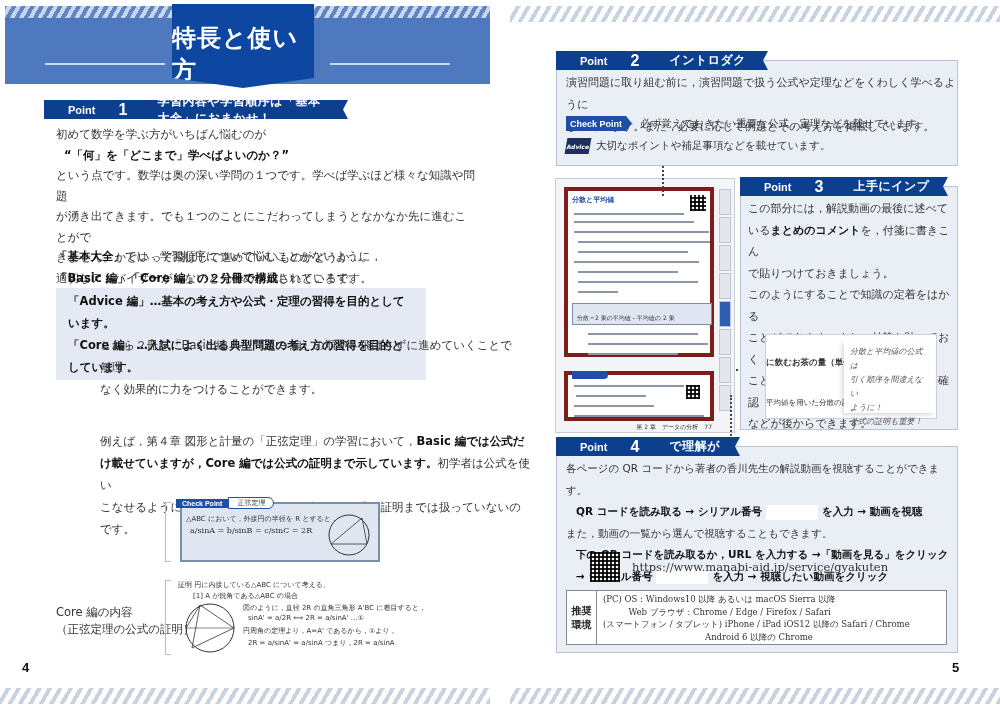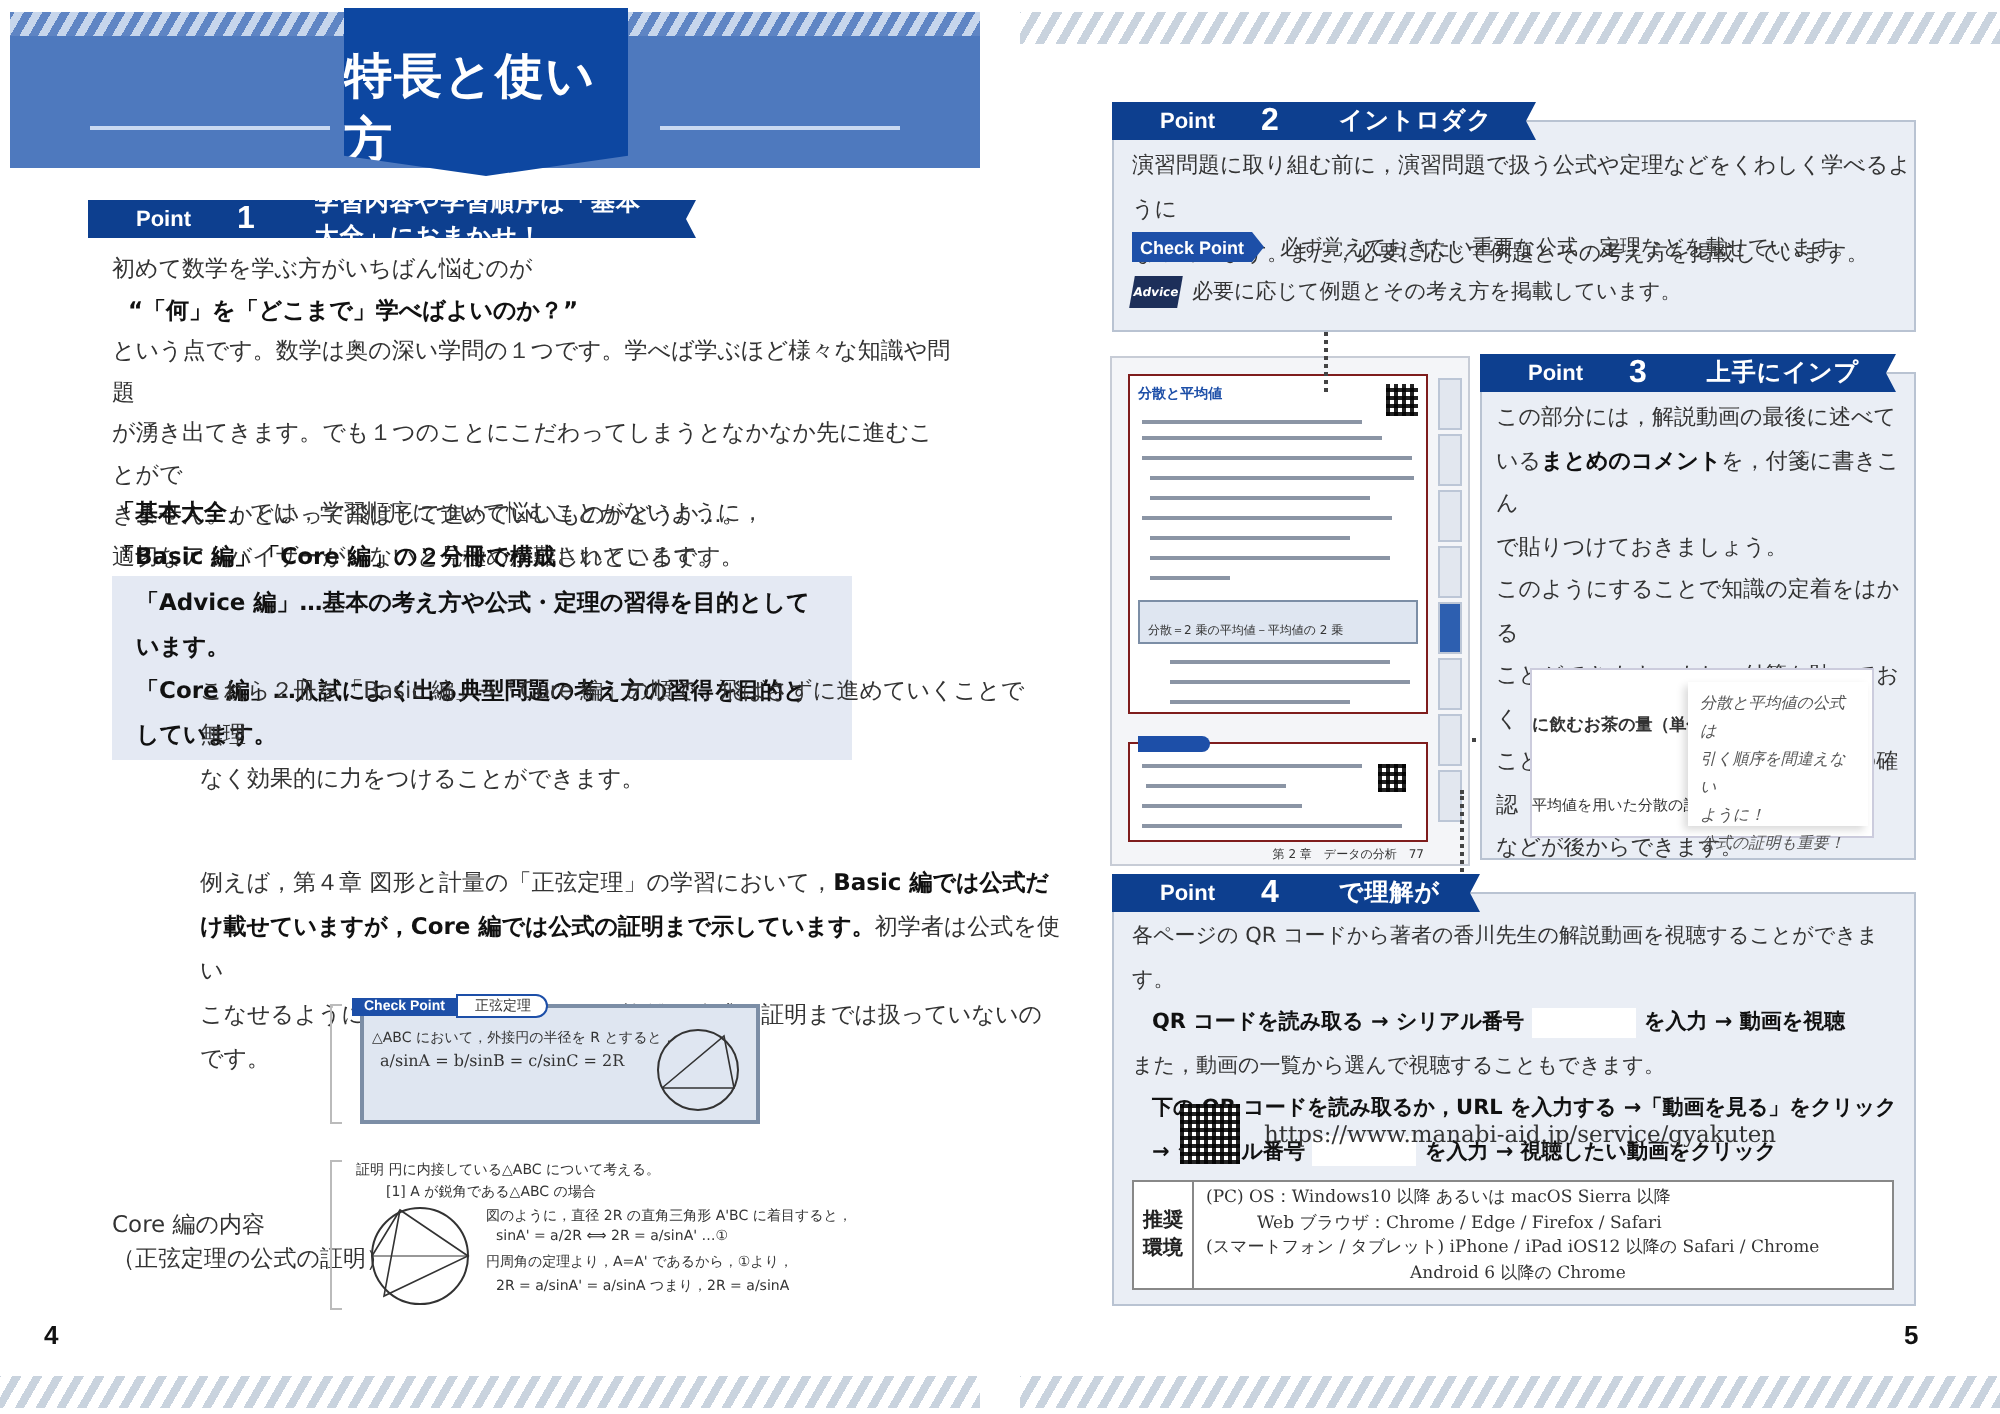--- a/index.html
+++ b/index.html
@@ -75,21 +75,21 @@
   }
   .advice-badge {
     display: inline-flex; align-items: center; justify-content: center; width: 24px; height: 16px; background: #1d2f5a; color: #fff;
     font-size: 6px; font-weight: bold; margin-right: 6px; transform: skewX(-10deg);
   }
 
   .sample-page {
     position: absolute; left: 555px; top: 178px; width: 180px; height: 255px; background: #f4f5f8;
     border: 1px solid #c7ccd6;
   }
-  .sample-inner { position: absolute; background: #ffffff; border: 1px solid #7f1d1d; }
+  .sample-inner { position: absolute; background: #ffffff; border: 4px solid #7f1d1d; }
   .line { position: absolute; height: 2px; background: #8b95a5; }
   .qr {
     position: absolute; background:
       repeating-linear-gradient(90deg, #222 0 2px, #fff 2px 4px),
       repeating-linear-gradient(0deg, #222 0 2px, #fff 2px 4px);
     background-blend-mode: multiply;
   }
   .tabs-col { position: absolute; right: 3px; top: 10px; width: 12px; }
   .tabs-col div { width: 12px; height: 26px; margin-bottom: 2px; background: #e2e7ef; border: 1px solid #bcc6d6; }
   .tabs-col div.active { background: #2d5fb0; }
@@ -214,21 +214,21 @@
 <div class="inline-icon-row" style="left:566px;top:116px;">
   <span class="checkpoint-badge">
       <span>Check Point</span>
     </span>
   <span>必ず覚えておきたい重要な公式，定理などを載せています。</span>
 </div>
 <div class="inline-icon-row" style="left:566px;top:138px;">
   <span class="advice-badge">
       <span>Advice</span>
     </span>
-  <span>必要に応じて例題とその考え方を掲載しています。</span>
+  <span>大切なポイントや補足事項などを載せています。</span>
 </div>
 
 <div class="sample-page">
   <div class="sample-inner" style="left:8px;top:8px;width:150px;height:170px;">
     <div class="tiny" style="left:4px;top:4px;font-weight:bold;color:#1d4fa8;">分散と平均値</div>
     <div class="qr" style="right:4px;top:4px;width:16px;height:16px;"></div>
     <div class="line" style="left:6px;top:22px;width:110px;"></div>
     <div class="line" style="left:6px;top:30px;width:120px;"></div>
     <div class="line" style="left:6px;top:40px;width:135px;"></div>
     <div class="line" style="left:10px;top:50px;width:132px;"></div>

